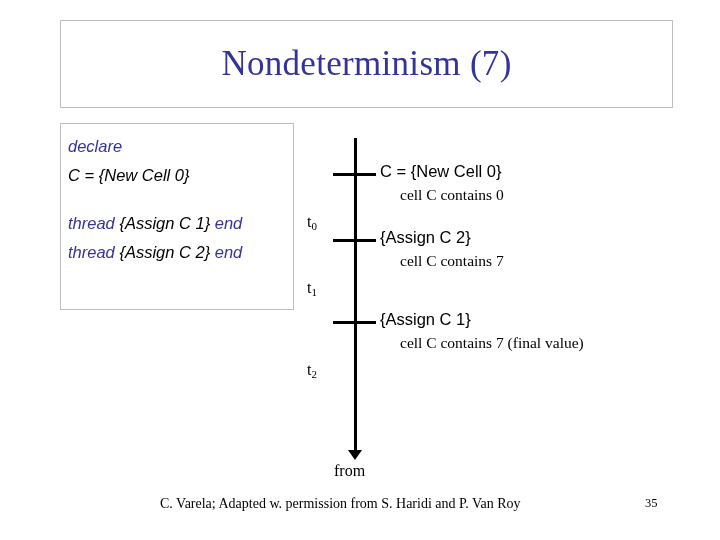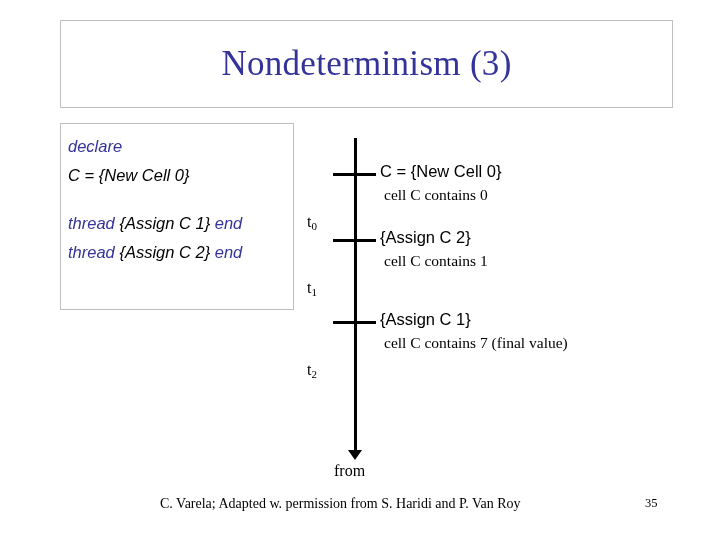--- a/index.html
+++ b/index.html
@@ -109,21 +109,21 @@
     font-size: 16.5px;
     color: #000000;
     line-height: 20px;
   }
   .event-desc {
     font-family: "Liberation Serif", serif;
     font-size: 15.5px;
     color: #000000;
     line-height: 20px;
     margin-top: 4px;
-    margin-left: 4px;
+    margin-left: 20px;
   }
 
   
   #time-caption {
     position: absolute;
     left: 334px;
     top: 462px;
     font-family: "Liberation Serif", serif;
     font-size: 16px;
     color: #000000;
@@ -145,21 +145,21 @@
     top: 496px;
     font-family: "Liberation Serif", serif;
     font-size: 12.5px;
     color: #000000;
   }
 </style>
 </head>
 <body>
 
 <div id="title-box">
-  <div id="title-text">Nondeterminism (3)</div>
+  <div id="title-text">Nondeterminism (7)</div>
 </div>
 
 <div id="code-box">
   <div class="code-line">
     <span class="kw">declare</span>
   </div>
   <div class="code-line">
     <span>C = {New Cell 0}</span>
   </div>
   <div class="code-gap"></div>
@@ -181,21 +181,21 @@
 <div class="t-label" style="left:307px; top:165px;"><span>t</span><sub>0</sub></div>
 <div class="t-label" style="left:307px; top:231px;"><span>t</span><sub>1</sub></div>
 <div class="t-label" style="left:307px; top:313px;"><span>t</span><sub>2</sub></div>
 
 <div class="event" style="top:161px;">
   <div class="event-code">C = {New Cell 0}</div>
   <div class="event-desc">cell C contains 0</div>
 </div>
 <div class="event" style="top:227px;">
   <div class="event-code">{Assign C 2}</div>
-  <div class="event-desc">cell C contains 1</div>
+  <div class="event-desc">cell C contains 7</div>
 </div>
 <div class="event" style="top:309px;">
   <div class="event-code">{Assign C 1}</div>
   <div class="event-desc">cell C contains 7 (final value)</div>
 </div>
 
 <div id="time-caption">from</div>
 
 <div id="footer-credit">C. Varela;  Adapted w. permission from S. Haridi and P. Van Roy</div>
 <div id="footer-page">35</div>

